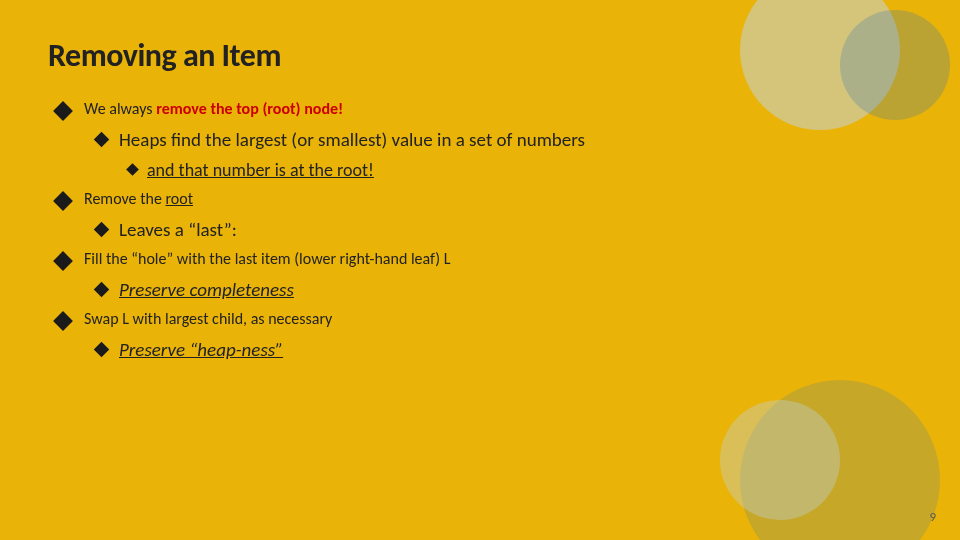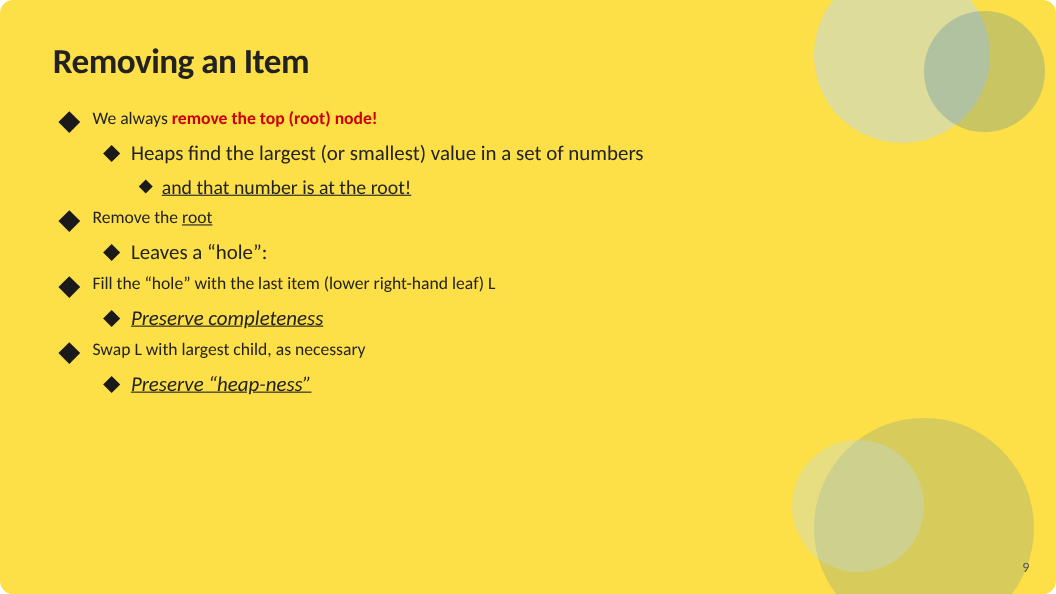--- a/index.html
+++ b/index.html
@@ -9,24 +9,23 @@
       height: 540px;
       overflow: hidden;
       font-family: 'Calibri', 'Arial', sans-serif;
       background: #ffffff;
       position: relative;
     }
 
     .slide {
       width: 960px;
       height: 540px;
-      background: #fde047;
+      background: #eab308;
       position: relative;
       padding: 36px 48px 36px 48px;
-      border-radius: 12px;
     }
 
     .slide-title {
       font-size: 32px;
       font-weight: bold;
       color: #222222;
       margin-bottom: 24px;
       letter-spacing: -0.5px;
     }
 
@@ -202,21 +201,21 @@
 
     <div class="bullet-l1">
       <span class="diamond"></span>
       <span>
         <span>Remove the </span><span class="underline">root</span>
       </span>
     </div>
 
     <div class="bullet-l2">
       <span class="diamond-sm"></span>
-      <span>Leaves a “hole”:</span>
+      <span>Leaves a “last”:</span>
     </div>
 
     <div class="bullet-l1">
       <span class="diamond"></span>
       <span>Fill the “hole” with the last item (lower right-hand leaf) L</span>
     </div>
 
     <div class="bullet-l2">
       <span class="diamond-sm"></span>
       <span class="italic-underline">Preserve completeness</span>

